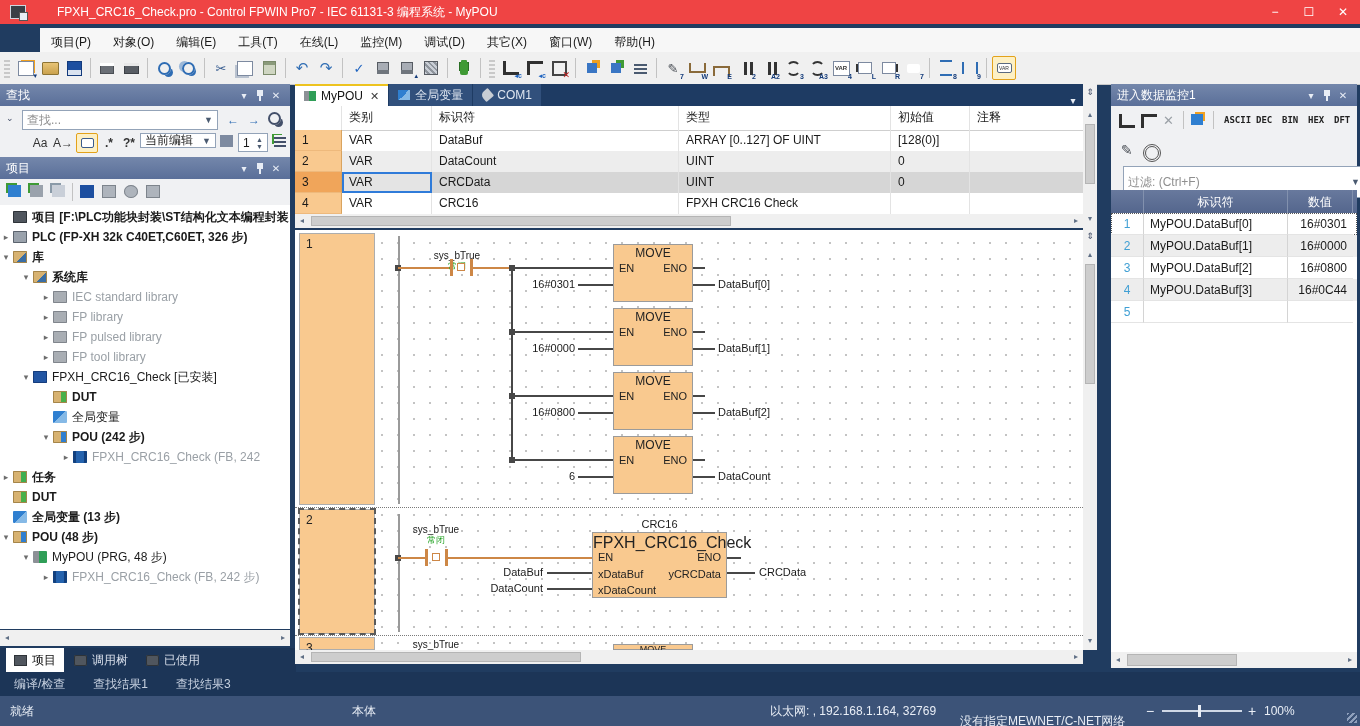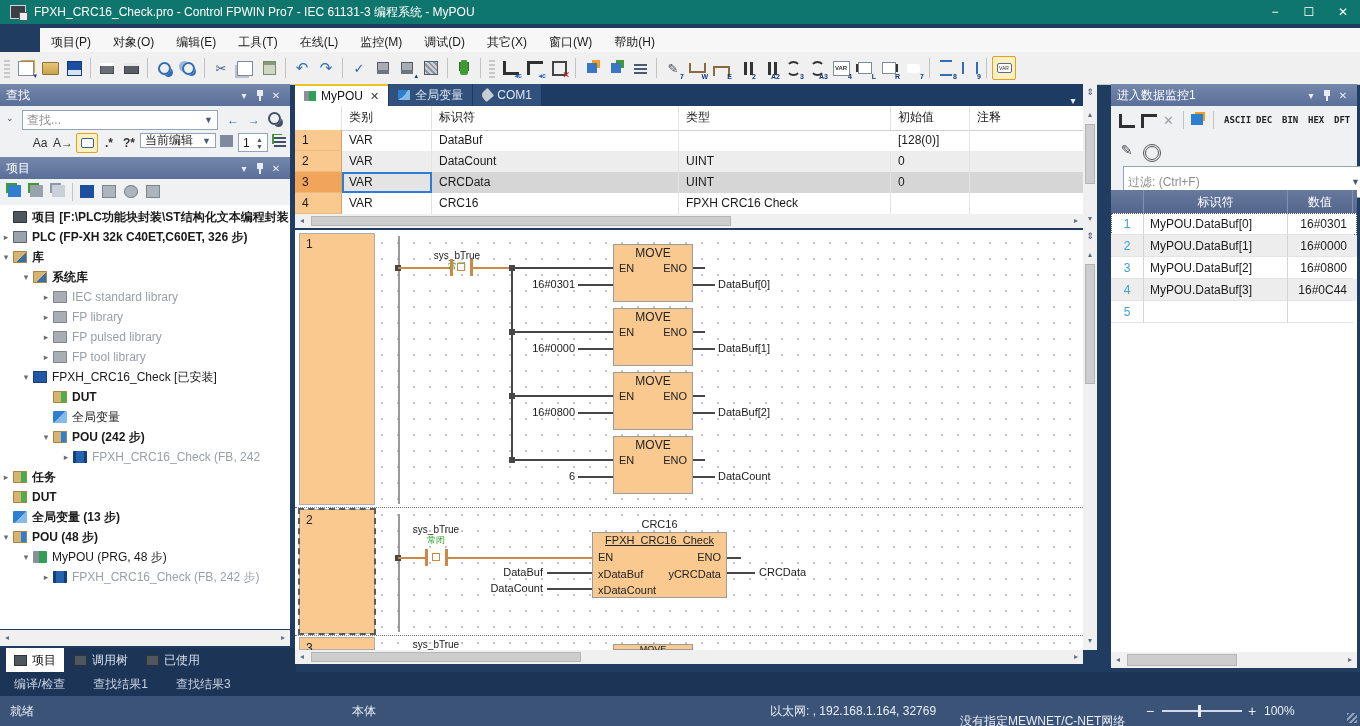--- a/index.html
+++ b/index.html
@@ -1,22 +1,22 @@
 <!DOCTYPE html>
 <html><head>
 <meta charset="utf-8">
 <style>
   html,body{margin:0;padding:0;background:#0e223f;}
   .app{position:relative;width:1360px;height:726px;overflow:hidden;background:#203c60;
        font-family:"Liberation Sans","DejaVu Sans",sans-serif;font-size:12px;color:#1a1a1a;
        -webkit-font-smoothing:antialiased;}
   .abs{position:absolute;}
   
-  .titlebar{position:absolute;left:0;top:0;width:100%;height:24px;background:#0f766e;color:#fff;
-            display:flex;align-items:center;}
+  .titlebar{position:absolute;left:0;top:0;width:100%;height:24px;background:#ef4444;color:#fff;
+            display:flex;align-items:center;gap:23px;}
   .appicon{width:14px;height:12px;margin:0 8px 0 10px;background:#3a3f46;border:1px solid #cfd6df;position:relative;}
   .appicon:after{content:"";position:absolute;right:-3px;bottom:-3px;width:7px;height:7px;background:#e8eef6;border:1px solid #555;}
   .wbtns{margin-left:auto;display:flex;height:100%;}
   .wbtn{width:34px;height:100%;display:flex;align-items:center;justify-content:center;color:#fff;font-size:12px;}
   .menubar{position:absolute;left:0;top:28px;width:100%;height:28px;background:#f7f7f7;display:flex;align-items:center;
            border-bottom:1px solid #e2e2e2;margin-left:40px;}
   .mitem{padding:0 11px;color:#1a1a1a;}
   .toolbar{position:absolute;left:0;top:52px;width:100%;height:32px;background:#f0f0f0;display:flex;align-items:center;
            border-bottom:1px solid #c9c9c9;}
   .grip{width:6px;height:20px;margin:0 4px;background:repeating-linear-gradient(0deg,#c9c9c9 0 2px,transparent 2px 4px);}
@@ -489,20 +489,21 @@
       <span class="vc ckind">类别</span>
       <span class="vc cid">标识符</span>
       <span class="vc ctype">类型</span>
       <span class="vc cinit">初始值</span>
       <span class="vc ccom">注释</span>
     </div>
     <div class="vrow" style="top:24px;">
       <span class="vc cnum">1</span>
       <span class="vc ckind">VAR</span>
       <span class="vc cid">DataBuf</span>
+      <span class="vc ctype">ARRAY [0..127] OF UINT</span>
       <span class="vc cinit">[128(0)]</span>
       <span class="vc ccom"></span>
     </div>
     <div class="vrow" style="top:45px;">
       <span class="vc cnum">2</span>
       <span class="vc ckind r-even">VAR</span>
       <span class="vc cid r-even">DataCount</span>
       <span class="vc ctype r-even">UINT</span>
       <span class="vc cinit r-even">0</span>
       <span class="vc ccom r-even"></span>
@@ -610,21 +611,21 @@
     <span class="jdot" style="left:100px;top:325px;"></span>
     <div class="lw tan" style="left:103px;top:327px;width:27px;height:2px;"></div>
     <span class="clab" style="left:95px;top:294px;width:92px;">sys_bTrue</span>
     <span class="clab gr" style="left:95px;top:304px;width:92px;">常闭</span>
     <span class="cbar" style="left:130px;top:319px;"></span>
     <span class="csq" style="left:137px;top:323px;"></span>
     <span class="cbar" style="left:150px;top:319px;"></span>
     <div class="lw tan" style="left:153px;top:327px;width:144px;height:2px;"></div>
     <span class="clab" style="left:297px;top:288px;width:135px;font-size:11px;">CRC16</span>
     <div class="lb" style="left:297px;top:302px;width:135px;height:66px;">
-      <span class="bt" style="font-size:11px;text-decoration:underline;">FPXH_CRC16_Check</span>
+      <span class="bt" style="font-size:16px;">FPXH_CRC16_Check</span>
       <span class="pin-l" style="top:18px;">EN</span>
       <span class="pin-r" style="top:18px;">ENO</span>
       <span class="pin-l" style="top:35px;">xDataBuf</span>
       <span class="pin-r" style="top:35px;">yCRCData</span>
       <span class="pin-l" style="top:51px;">xDataCount</span>
     </div>
     <div class="lw" style="left:252px;top:342px;width:45px;height:2px;"></div>
     <span class="io-l" style="left:160px;top:336px;width:88px;">DataBuf</span>
     <div class="lw" style="left:252px;top:358px;width:45px;height:2px;"></div>
     <span class="io-l" style="left:160px;top:352px;width:88px;">DataCount</span>

